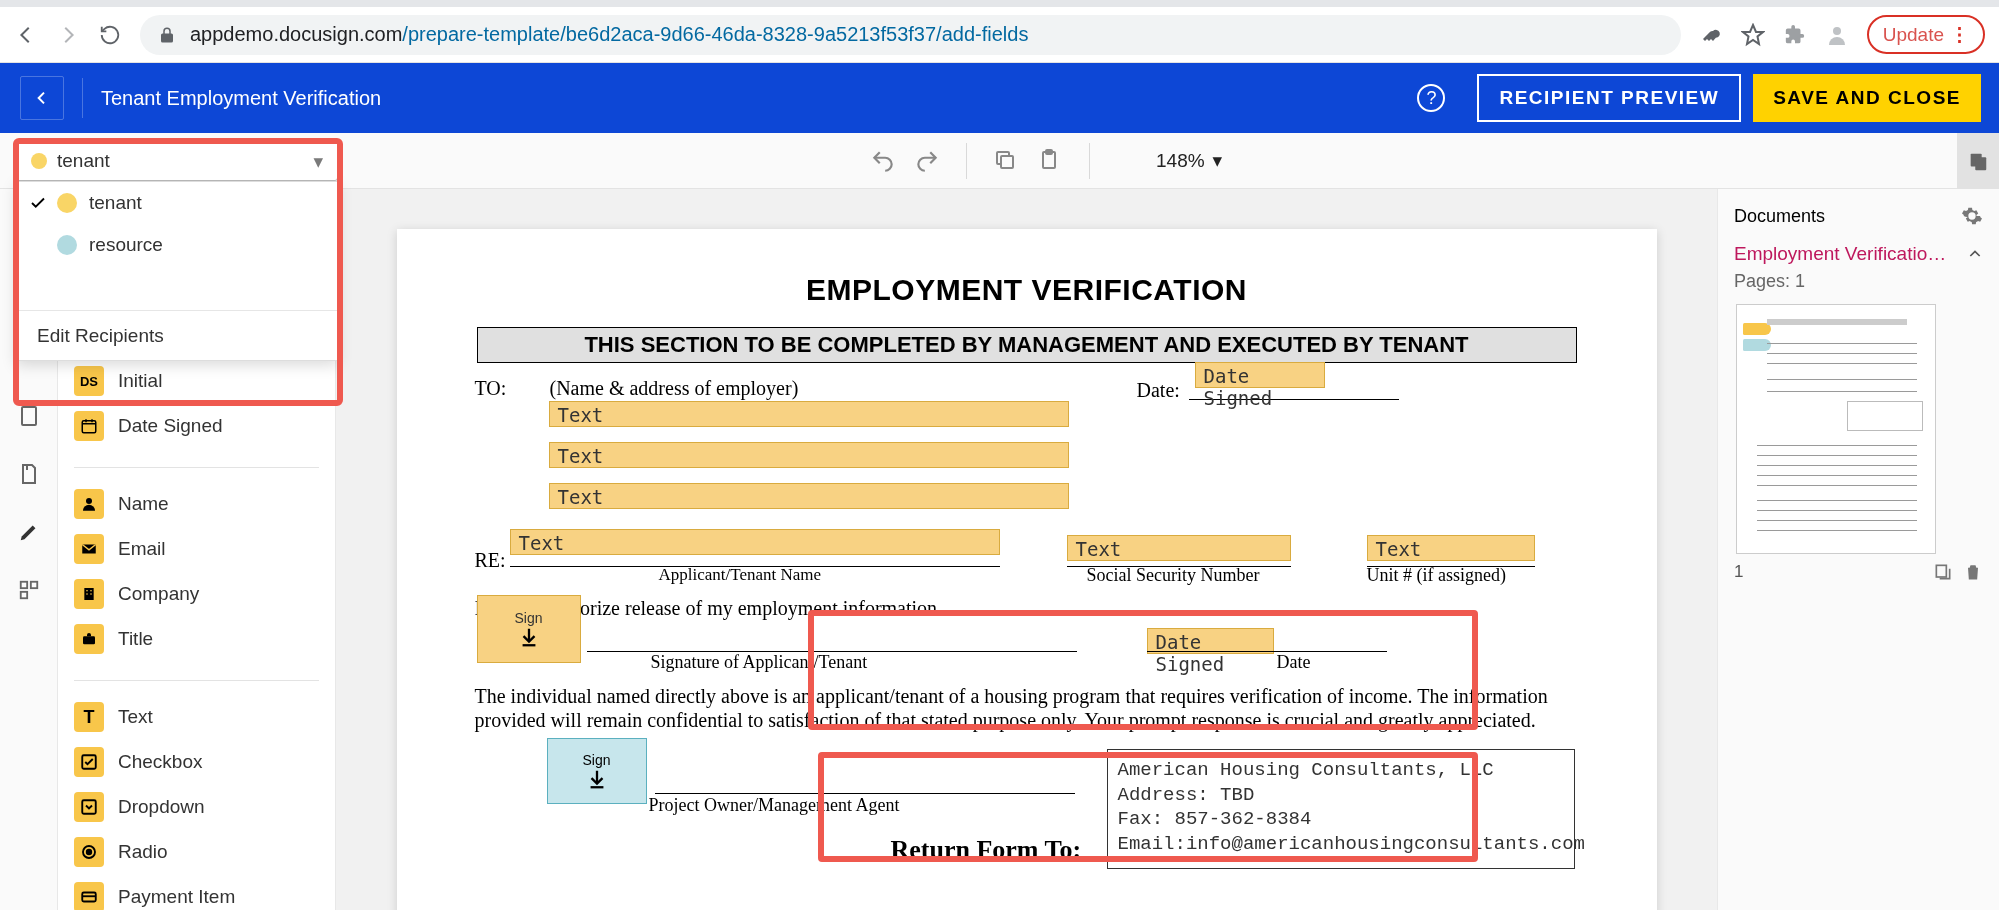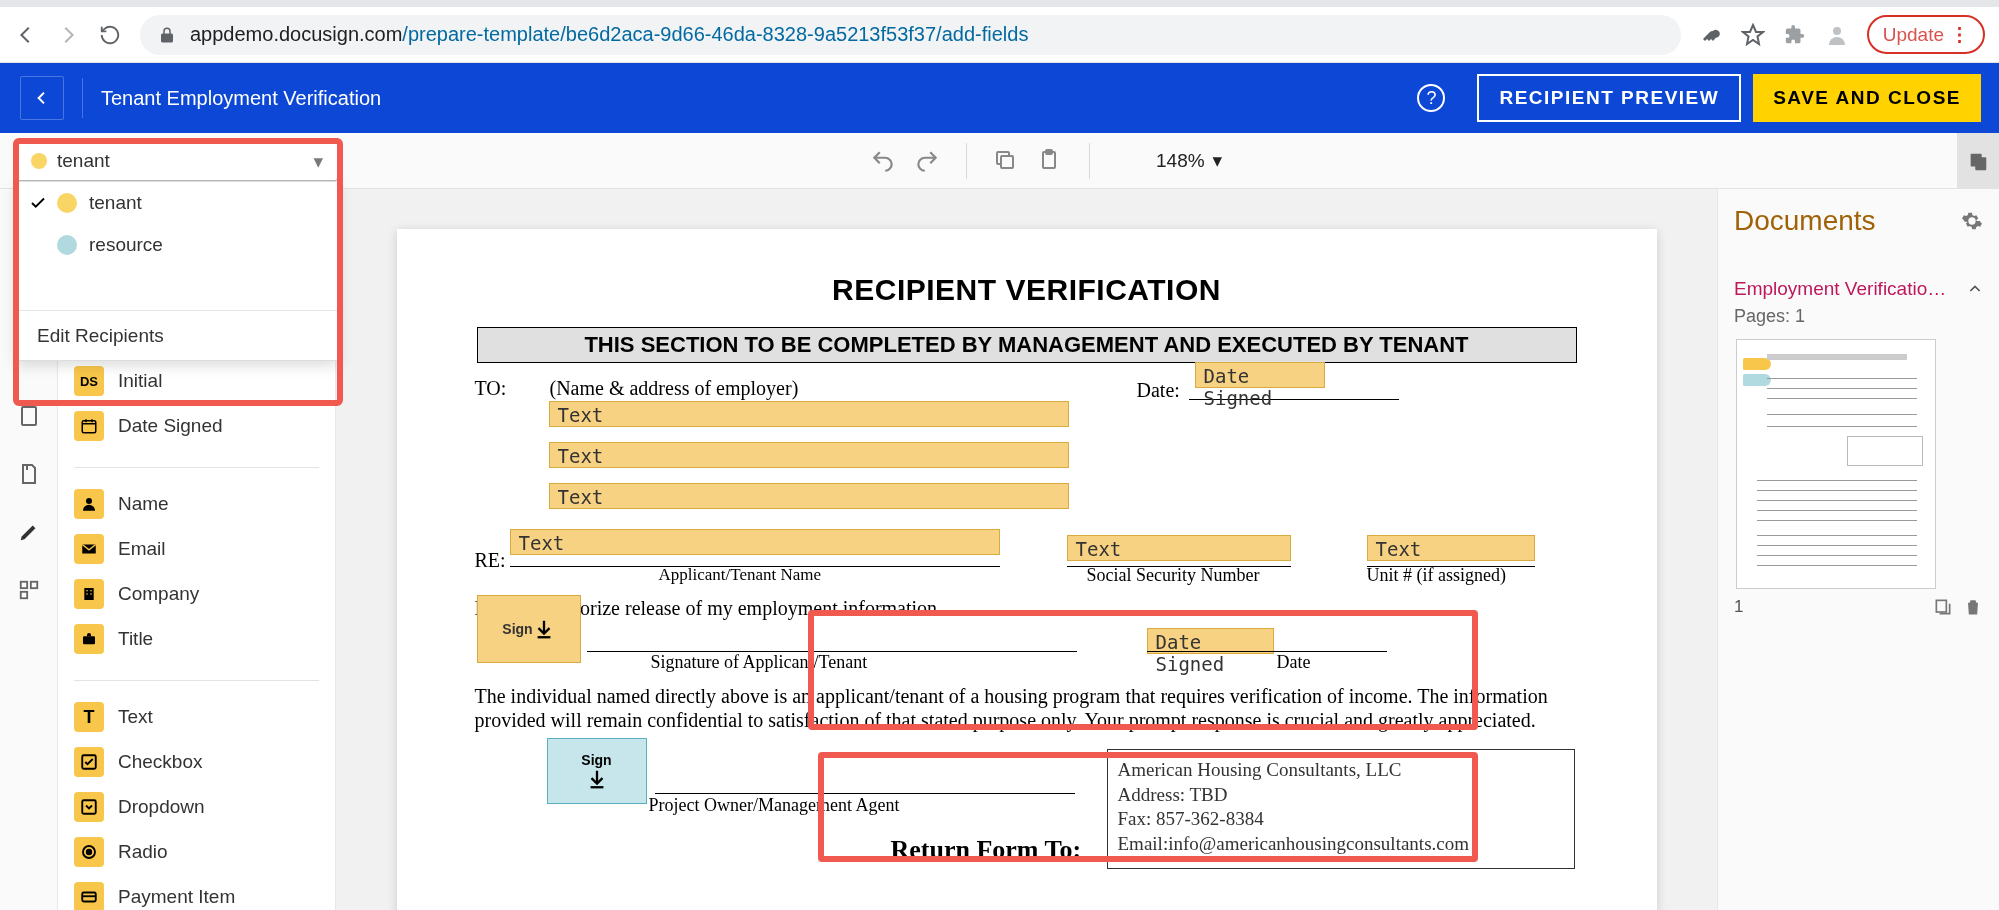--- a/index.html
+++ b/index.html
@@ -58,30 +58,30 @@
 
 
 .canvas-area { flex: 1; background: #f1f1f1; display: flex; justify-content: center; overflow: hidden; position: relative; }
 .page { width: 1260px; background: #fff; margin-top: 40px; position: relative; height: 760px; box-shadow: 0 2px 10px rgba(0,0,0,0.15); font-family: "Times New Roman", serif; color:#000; }
 .page h1 { text-align: center; font-size: 30px; font-weight: 700; margin-top: 44px; letter-spacing: 0.5px;}
 .section-bar { margin: 20px 80px 0; height: 36px; background: #e0e0e0; border: 1px solid #000; display:flex; align-items:center; justify-content:center; font-size: 22px; font-weight: 700;}
 .row { position:absolute; font-size:20px; }
 .lbl { font-family: "Times New Roman", serif; }
 .yellow-field { background:#f8d283; border:1px solid #d9ab3f; font-family: ui-monospace, Menlo, monospace; font-size:19px; color:#333; padding: 2px 8px; position:absolute;}
 .blue-field  { background:#c7e6ec; border:1px solid #5bb0bf; position:absolute; display:flex; flex-direction:column; align-items:center; justify-content:center; font-family:Helvetica,Arial,sans-serif; font-size:14px;}
-.sign-box { display:flex; align-items:center; justify-content:center; font-family:Helvetica,Arial,sans-serif; font-size:14px; font-weight:700;}
+.sign-box { display:flex; flex-direction:column; align-items:center; justify-content:center; font-family:Helvetica,Arial,sans-serif; font-size:14px; font-weight:400;}
 .underline { border-bottom:1px solid #000; position:absolute; }
 .body-text { position:absolute; font-size:20px; line-height:1.18; font-family:"Times New Roman",serif;}
-.ret-pre { position:absolute; border:1px solid #333; font-family: Liberation Serif, serif; font-size:19px; padding: 8px 10px; line-height:1.3; white-space:pre; color:#333;}
+.ret-pre { position:absolute; border:1px solid #333; font-family: Liberation Mono, monospace; font-size:19px; padding: 8px 10px; line-height:1.3; white-space:pre; color:#333;}
 .hl2 { position:absolute; left:411px; top:381px; width:670px; height:120px; border:6px solid #ef594f; border-radius:4px; pointer-events:none;}
 .hl3 { position:absolute; left:421px; top:523px; width:660px; height:110px; border:6px solid #ef594f; border-radius:4px; pointer-events:none;}
 
 
 .right-panel { width: 282px; background: #fafafa; border-left: 1px solid #e8e8e8; padding: 16px 16px 0; position:relative;}
-.rp-head { display: flex; align-items: center; font-size: 28px; color:#a16207; margin-bottom: 41px;}
+.rp-head { display: flex; align-items: center; font-size: 18px; color:#000000; margin-bottom: 16px;}
 .rp-gear { margin-left: auto; color:#777;}
 .rp-doc-title { font-size:19px; color:#be185d; display:flex; align-items:center;}
 .rp-pages { font-size:18px; color:#666; margin-top: 6px; }
 .thumb { margin-top: 12px; width: 200px; height: 250px; background:#fff; border:1px solid #ccc; margin-left:2px; position:relative;}
 .thumb .mark-y{ position:absolute; width:28px; height:12px; background:#f8c64a; border-radius:2px 8px 8px 2px;}
 .thumb .mark-b{ position:absolute; width:28px; height:12px; background:#b1dae0; border-radius:2px 8px 8px 2px;}
 .thumb .tline{ position:absolute; background:#9a9a9a; height:1px;}
 .thumb-row { display:flex; align-items:center; gap:10px; margin-top:8px; font-size:17px; color:#555;}
 .thumb-row .spacer{flex:1;}
 .thumb-ic{ color:#777;}
@@ -344,21 +344,21 @@
             <rect x="3" y="6" width="18" height="12" rx="2"></rect>
             <path d="M3 11h18"></path>
           </svg>
         </span>
         <span>Payment Item</span>
       </div>
   </div>
 
   <div class="canvas-area">
     <div class="page">
-      <h1>RECIPIENT VERIFICATION</h1>
+      <h1>EMPLOYMENT VERIFICATION</h1>
       <div class="section-bar">THIS SECTION TO BE COMPLETED BY MANAGEMENT AND EXECUTED BY TENANT</div>
 
       <div class="row lbl" style="left:78px; top:148px;font-weight:400;">TO:</div>
       <div class="row lbl" style="left:153px; top:148px;">(Name &amp; address of employer)</div>
       <div class="row lbl" style="left:740px; top:150px;">Date:</div>
       <div class="underline" style="left:792px; top:170px; width:210px;"></div>
 
       <div class="yellow-field" style="left:798px; top:133px; width:130px; height:26px;">Date Signed</div>
 
       <div class="yellow-field" style="left:152px; top:172px; width:520px; height:26px;">Text</div>

